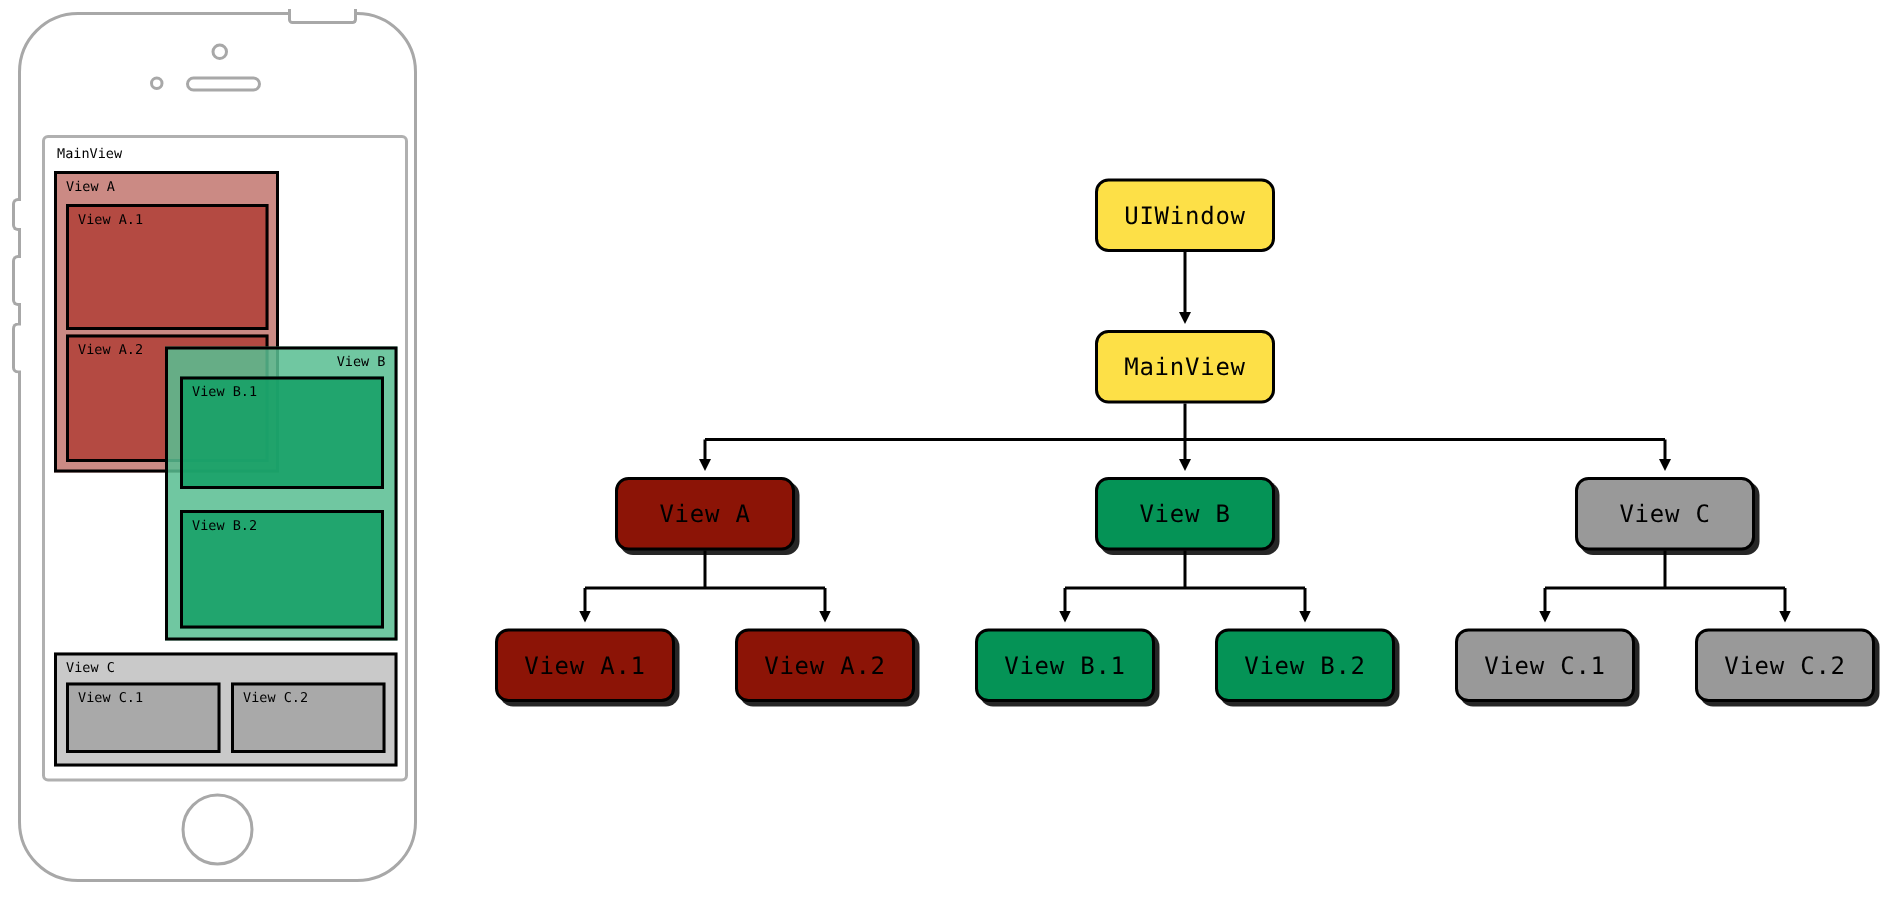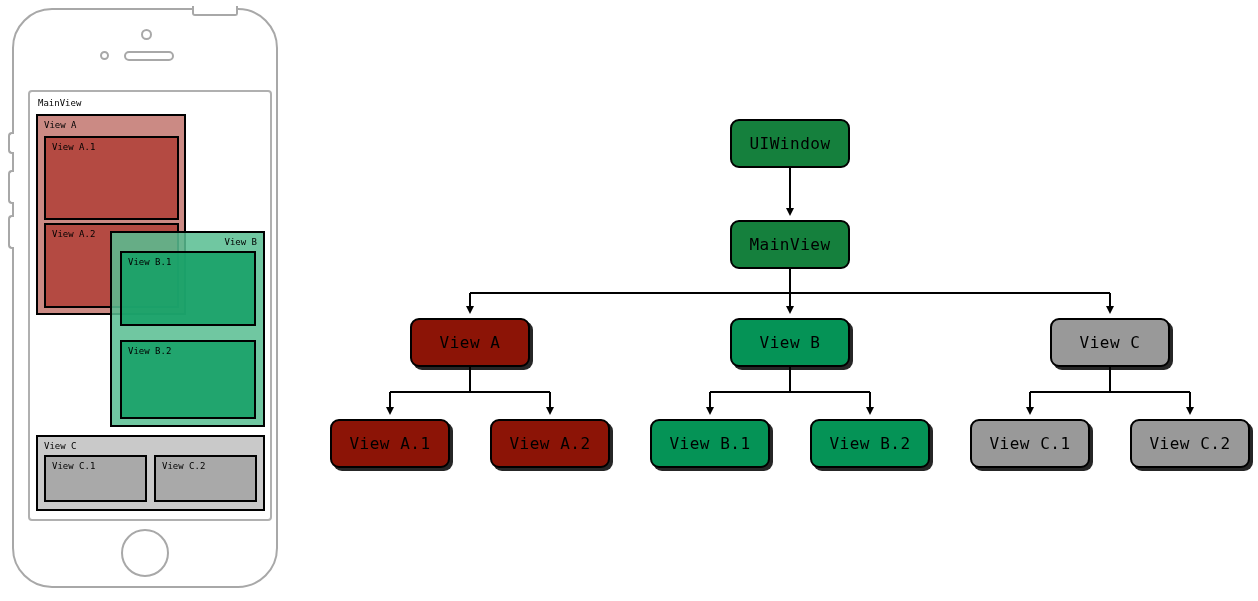--- a/index.html
+++ b/index.html
@@ -193,21 +193,21 @@
     display: flex;
     align-items: center;
     justify-content: center;
     font-size: 16px;
     color: #000;
     letter-spacing: 0.5px;
     white-space: nowrap;
     z-index: 3;
   }
   .node.shadowed { box-shadow: 3px 3px 0 rgba(0,0,0,0.85); }
-  .node.white { background: #15803d; }
+  .node.white { background: #fde047; }
   .node.red    { background: #8c1406; color: #000; }
   .node.green  { background: #059356; color: #000; }
   .node.gray   { background: #999999; color: #000; }
 
   
   #node-uiwindow { left: 430px; top: 119px; width: 120px; height: 49px; }
   
   #node-mainview { left: 430px; top: 220px; width: 120px; height: 49px; }
   
   #node-view-a { left: 110px; top: 318px; width: 120px; height: 49px; }

